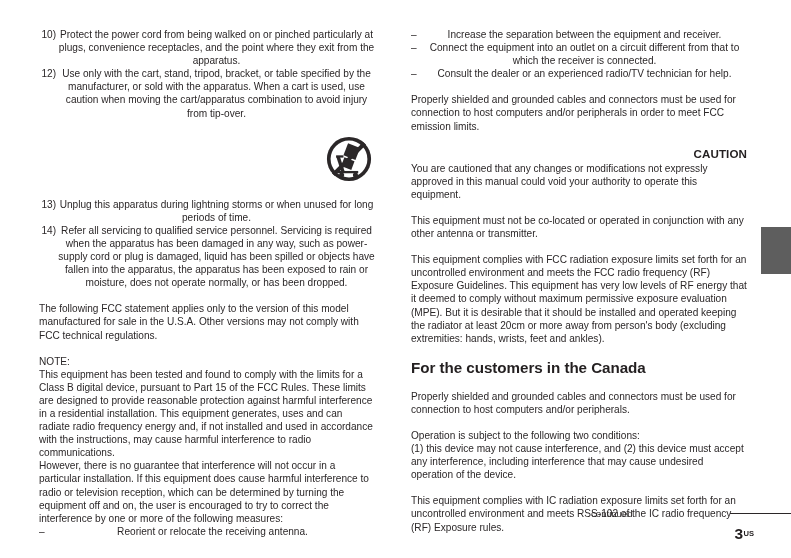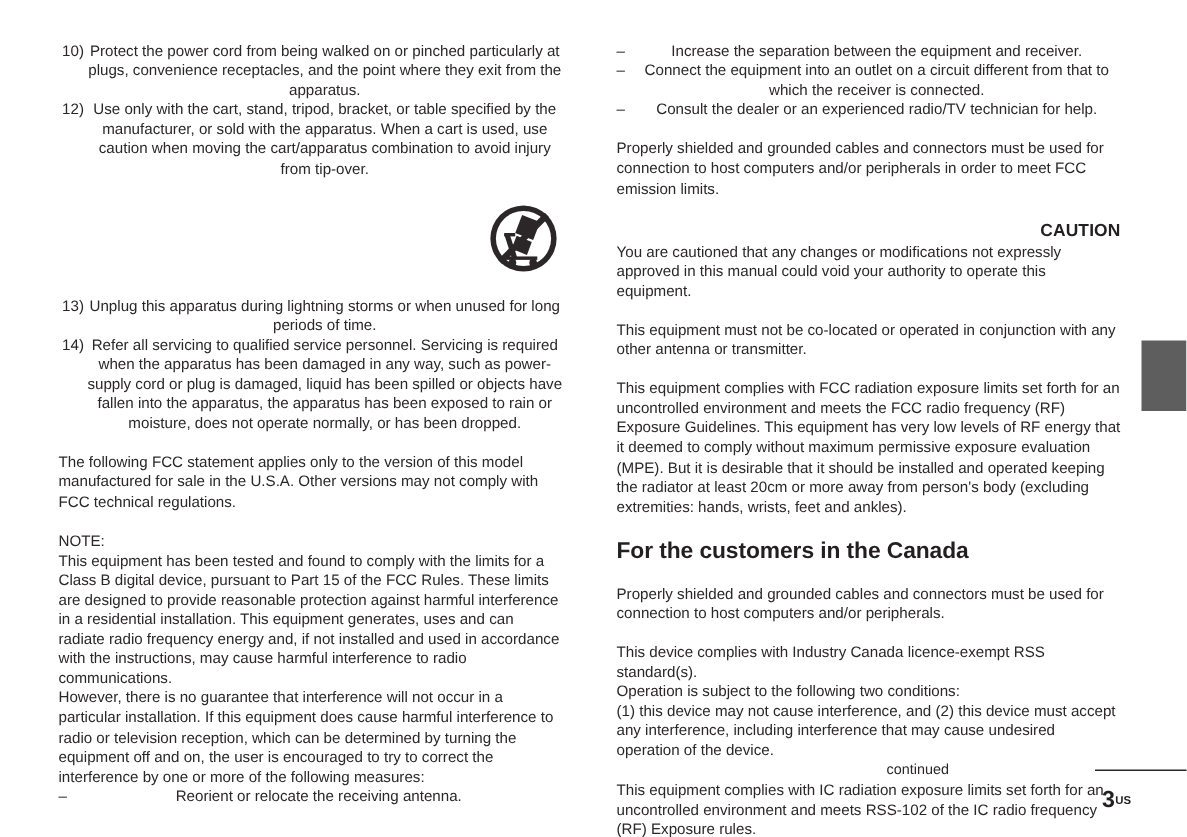--- a/index.html
+++ b/index.html
@@ -225,21 +225,20 @@
     <p class="para">This equipment must not be co-located or operated in conjunction with any other antenna or transmitter.</p>
 
     <div class="gap-sm"></div>
     <p class="para">This equipment complies with FCC radiation exposure limits set forth for an uncontrolled environment and meets the FCC radio frequency (RF) Exposure Guidelines. This equipment has very low levels of RF energy that it deemed to comply without maximum permissive exposure evaluation (MPE). But it is desirable that it should be installed and operated keeping the radiator at least 20cm or more away from person's body (excluding extremities: hands, wrists, feet and ankles).</p>
 
     <div class="gap-sm"></div>
     <h2 class="h-section">For the customers in the Canada</h2>
     <p class="para">Properly shielded and grounded cables and connectors must be used for connection to host computers and/or peripherals.</p>
 
     <div class="gap-sm"></div>
-    <p class="para">This device complies with Industry Canada licence-exempt RSS standard(s).</p>
     <p class="para">Operation is subject to the following two conditions:</p>
     <p class="para">(1) this device may not cause interference, and (2) this device must accept any interference, including interference that may cause undesired operation of the device.</p>
 
     <div class="gap-sm"></div>
     <p class="para">This equipment complies with IC radiation exposure limits set forth for an uncontrolled environment and meets RSS-102 of the IC radio frequency (RF) Exposure rules.</p>
   </div>
 
   <div class="edge-tab"></div>
 
   <div class="footer-continued">

